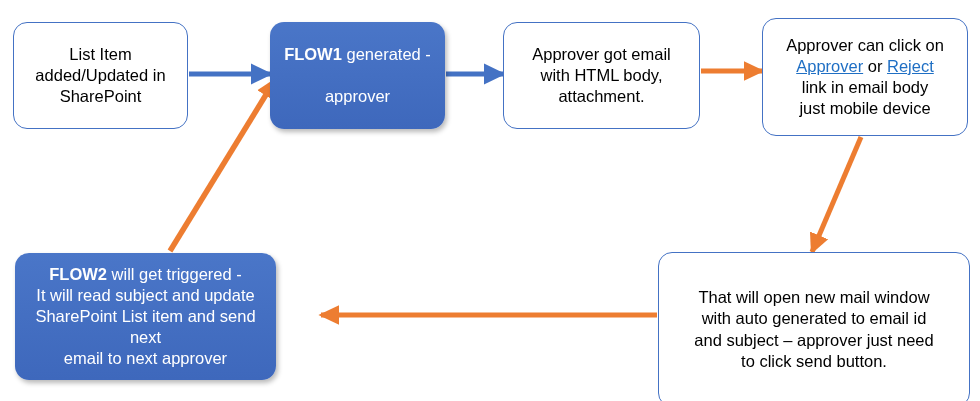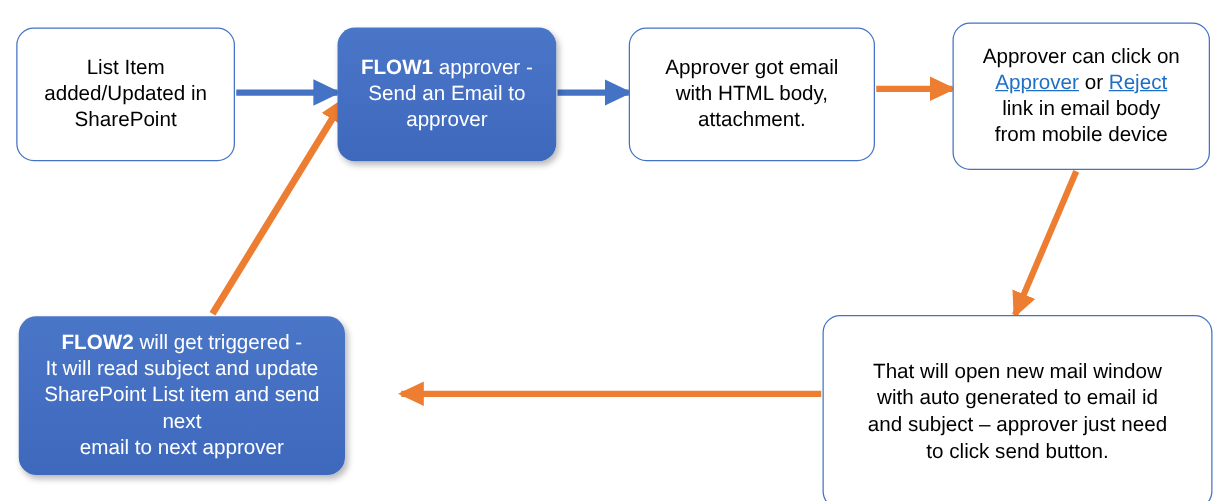--- a/index.html
+++ b/index.html
@@ -102,40 +102,40 @@
   <div class="node node-plain" id="node-list-item">
     <span class="txt">
       <span>List Item</span><br>
       <span>added/Updated in</span><br>
       <span>SharePoint</span>
     </span>
   </div>
 
   <div class="node node-filled" id="node-flow1">
     <span class="txt">
-      <b>FLOW1</b><span> approver -</span><br>
-      <span>Send an Email to</span><br>
+      <b>FLOW1</b><span> generated -</span><br>
+      <br>
       <span>approver</span>
     </span>
   </div>
 
   <div class="node node-plain" id="node-approver-email">
     <span class="txt">
       <span>Approver got email</span><br>
       <span>with HTML body,</span><br>
       <span>attachment.</span>
     </span>
   </div>
 
   <div class="node node-plain" id="node-approver-click">
     <span class="txt">
       <span>Approver can click on</span><br>
       <span class="link">Approver</span><span> or </span><span class="link">Reject</span><br>
       <span>link in email body</span><br>
-      <span>from mobile device</span>
+      <span>just mobile device</span>
     </span>
   </div>
 
   <div class="node node-plain" id="node-mail-window">
     <span class="txt">
       <span>That will open new mail window</span><br>
       <span>with auto generated to email id</span><br>
       <span>and subject – approver just need</span><br>
       <span>to click send button.</span>
     </span>

